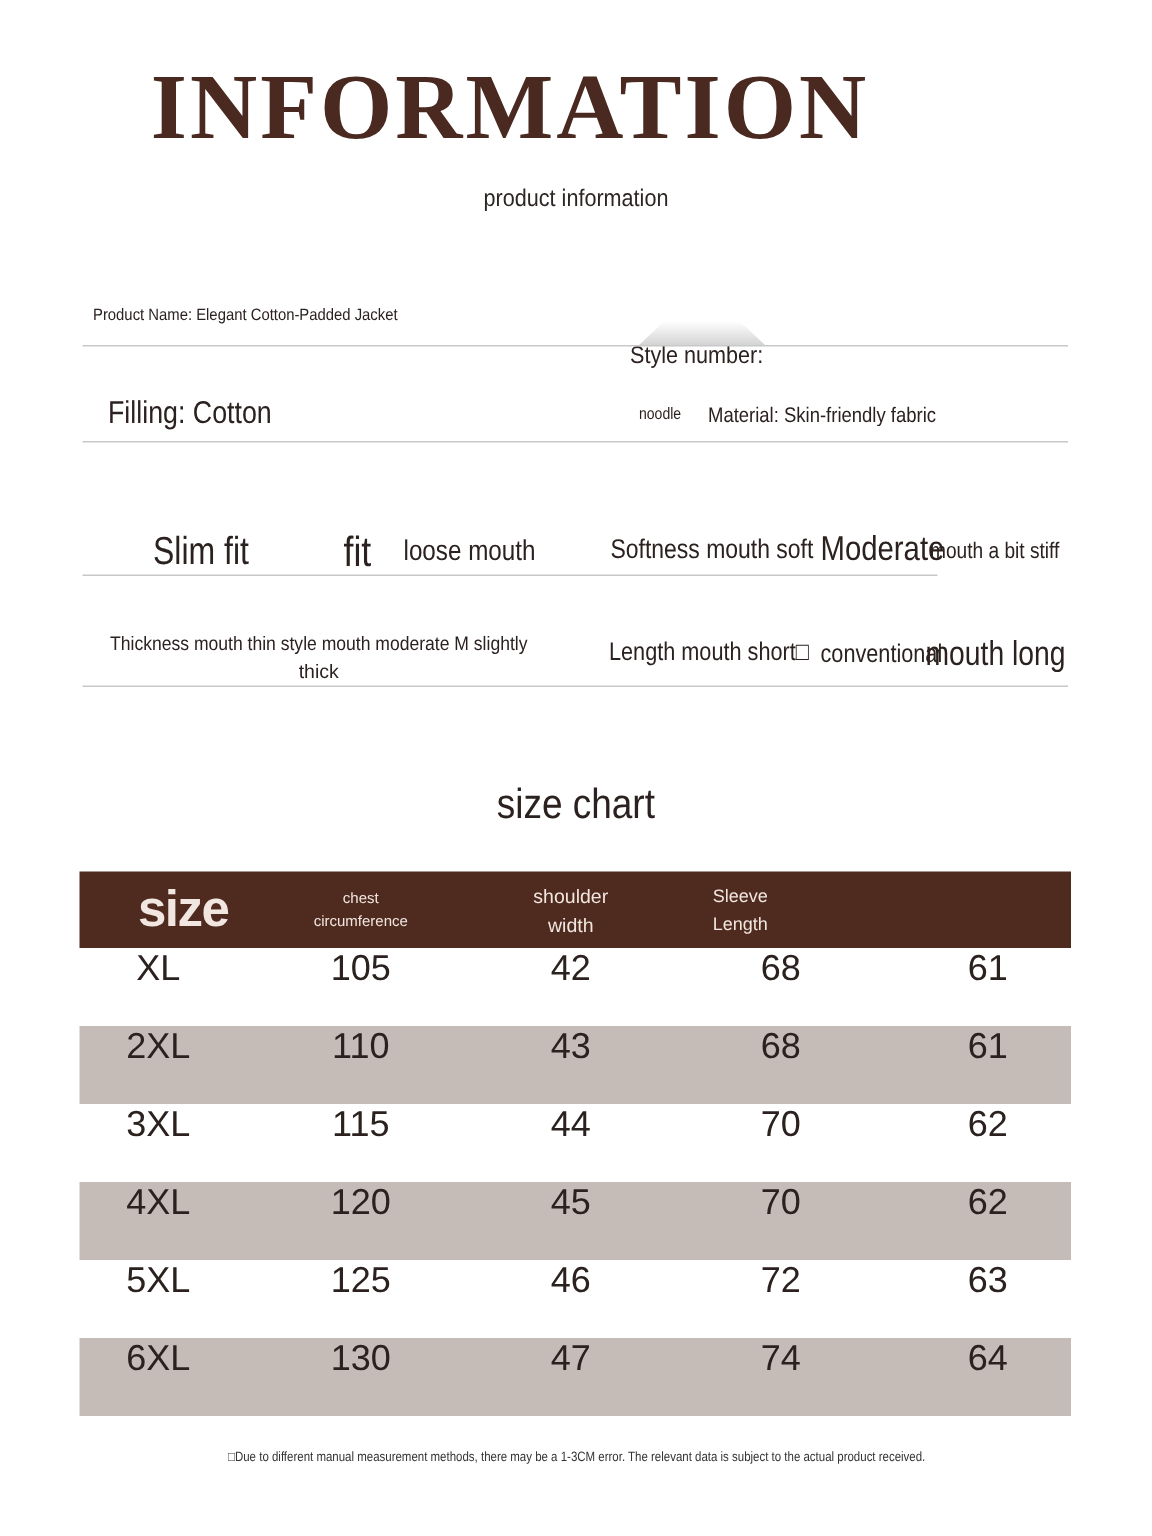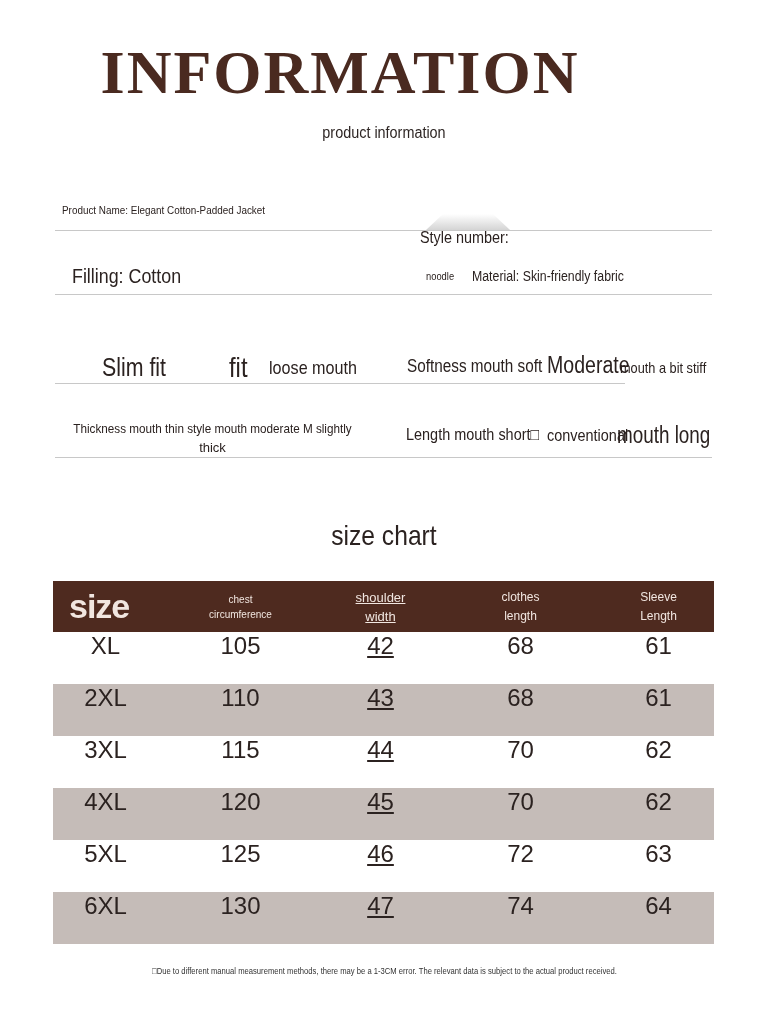--- a/index.html
+++ b/index.html
@@ -10,25 +10,25 @@
   .cond { display:inline-block; transform-origin:left center; }
   .line { height:1px; background:#c8c8c8; }
   .t-small { font-size:11px; }
   .t-med { font-size:16px; }
   .tri { left:418px; top:214px; width:100px; height:16px; background:linear-gradient(#ffffff, #d4d4d4); clip-path:polygon(8% 100%, 25% 0, 75% 0, 92% 100%); }
   .size-chart-title { left:0; width:768px; top:520px; text-align:center; font-size:28px; color:#2b2220; }
   .table { left:53px; top:581px; width:661px; }
   .thead { height:51px; background:#4e2a1f; color:#f1e6e0; display:flex; align-items:center; }
   .th { text-align:center; line-height:19px; font-size:13px; }
   .th.small { font-size:10px; line-height:15px; }
-  .th.size-label { font-size:34px; font-weight:bold; text-align:left; padding-left:16px; box-sizing:border-box; letter-spacing:-1px; }
+  .th.size-label { font-size:34px; font-weight:bold; text-align:left; padding-left:39px; box-sizing:border-box; letter-spacing:-1px; }
   .row { height:52px; display:flex; align-items:flex-start; font-size:24px; color:#2b2220; }
   .row.shade { background:#c5bcb8; }
   .cell { text-align:center; }
-  .c0 { width:105px; } .c1 { width:165px; } .c2 { width:115px;text-decoration:underline; } .c3 { width:165px; } .c4 { width:111px; }
+  .c0 { width:105px; } .c1 { width:165px; } .c2 { width:115px; } .c3 { width:165px; } .c4 { width:111px; }
   .note { left:0; width:768px; top:966px; text-align:center; font-size:9px; color:#333; }
 </style>
 </head>
 <body>
 
 <div class="abs title">INFORMATION</div>
 <div class="abs subtitle">product information</div>
 
 <div class="abs t-small" style="left:62px;top:204px;">
   <span class="cond" style="transform:scaleX(0.9)">Product Name: Elegant Cotton-Padded Jacket</span>
@@ -93,24 +93,20 @@
   <div class="thead">
     <div class="th size-label c0">size</div>
     <div class="th small c1">
       <div>chest</div>
       <div>circumference</div>
     </div>
     <div class="th c2">
       <div>shoulder</div>
       <div>width</div>
     </div>
-    <div class="th c3" style="font-size:12px;">
-      <div>clothes</div>
-      <div>length</div>
-    </div>
     <div class="th c4" style="font-size:12px;">
       <div>Sleeve</div>
       <div>Length</div>
     </div>
   </div>
 
   <div class="row">
     <div class="cell c0">XL</div>
     <div class="cell c1">105</div>
     <div class="cell c2">42</div>

